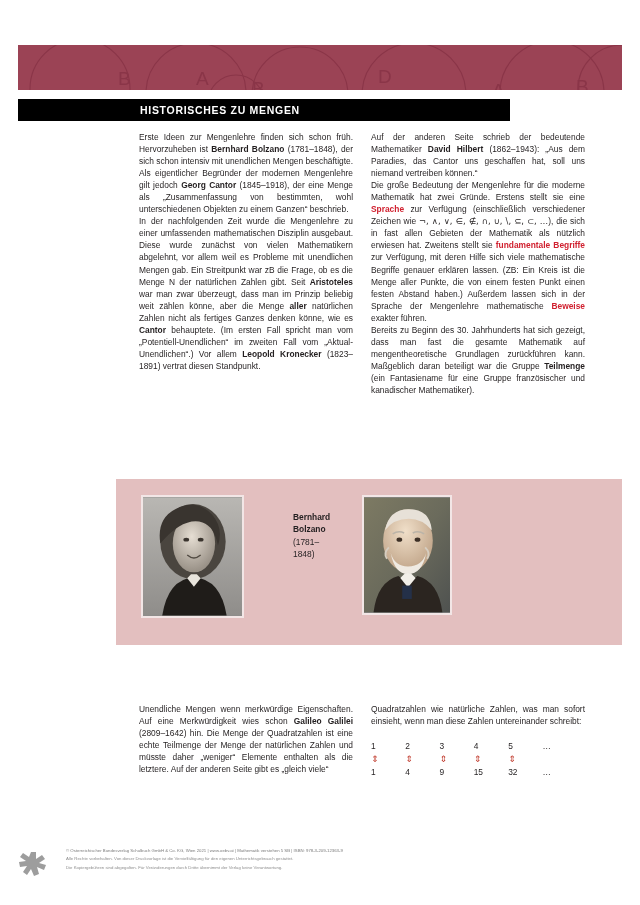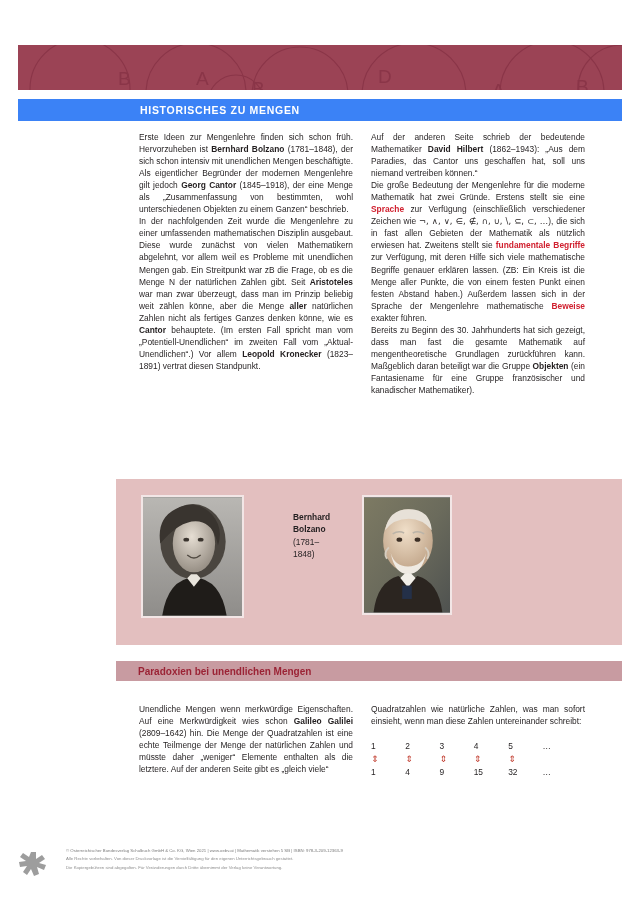--- a/index.html
+++ b/index.html
@@ -24,22 +24,22 @@
     width: 604px; height: 45px;
     background: #9b4355;
     overflow: hidden;
   }
   .top-banner svg { display: block; }
 
   
   .title-bar {
     position: absolute;
     left: 18px; top: 99px;
-    width: 604px; height: 22px;
-    background: #3b82f6;
+    width: 492px; height: 22px;
+    background: #000000;
     padding-left: 41px;
   }
   .title-bar .title-text {
     position: absolute;
     left: 122px; top: 50%;
     transform: translateY(-50%);
     color: #ffffff;
     font-size: 10.5px;
     font-weight: bold;
     letter-spacing: 0.7px;
@@ -201,21 +201,21 @@
   <div class="cols">
 
     <div class="col">
       <p><span>Erste Ideen zur Mengenlehre finden sich schon früh. Hervorzuheben ist </span><b>Bernhard Bolzano</b><span> (1781–1848), der sich schon intensiv mit unendlichen Mengen beschäftigte. Als eigentlicher Begründer der modernen Mengenlehre gilt jedoch </span><b>Georg Cantor</b><span> (1845–1918), der eine Menge als „Zusammenfassung von bestimmten, wohl unterschiedenen Objekten zu einem Ganzen“ beschrieb.</span></p>
       <p><span>In der nachfolgenden Zeit wurde die Mengenlehre zu einer umfassenden mathematischen Disziplin ausgebaut. Diese wurde zunächst von vielen Mathematikern abgelehnt, vor allem weil es Probleme mit unendlichen Mengen gab. Ein Streitpunkt war zB die Frage, ob es die Menge N der natürlichen Zahlen gibt. Seit </span><b>Aristoteles</b><span> war man zwar überzeugt, dass man im Prinzip beliebig weit zählen könne, aber die Menge </span><b>aller</b><span> natürlichen Zahlen nicht als fertiges Ganzes denken könne, wie es </span><b>Cantor</b><span> behauptete. (Im ersten Fall spricht man vom „Potentiell-Unendlichen“ im zweiten Fall vom „Aktual-Unendlichen“.) Vor allem </span><b>Leopold Kronecker</b><span> (1823–1891) vertrat diesen Standpunkt.</span></p>
     </div>
 
     <div class="col">
       <p><span>Auf der anderen Seite schrieb der bedeutende Mathematiker </span><b>David Hilbert</b><span> (1862–1943): „Aus dem Paradies, das Cantor uns geschaffen hat, soll uns niemand vertreiben können.“</span></p>
       <p><span>Die große Bedeutung der Mengenlehre für die moderne Mathematik hat zwei Gründe. Erstens stellt sie eine </span><span class="hl">Sprache</span><span> zur Verfügung (einschließlich verschiedener Zeichen wie </span><span class="sym">¬, ∧, ∨, ∈, ∉, ∩, ∪, \, ⊆, ⊂, …</span><span>), die sich in fast allen Gebieten der Mathematik als nützlich erwiesen hat. Zweitens stellt sie </span><span class="hl">fundamentale Begriffe</span><span> zur Verfügung, mit deren Hilfe sich viele mathematische Begriffe genauer erklären lassen. (ZB: Ein Kreis ist die Menge aller Punkte, die von einem festen Punkt einen festen Abstand haben.) Außerdem lassen sich in der Sprache der Mengenlehre mathematische </span><span class="hl">Beweise</span><span> exakter führen.</span></p>
-      <p><span>Bereits zu Beginn des 30. Jahrhunderts hat sich gezeigt, dass man fast die gesamte Mathematik auf mengentheoretische Grundlagen zurückführen kann. Maßgeblich daran beteiligt war die Gruppe </span><b>Objekten</b><span> (ein Fantasiename für eine Gruppe französischer und kanadischer Mathematiker).</span></p>
+      <p><span>Bereits zu Beginn des 30. Jahrhunderts hat sich gezeigt, dass man fast die gesamte Mathematik auf mengentheoretische Grundlagen zurückführen kann. Maßgeblich daran beteiligt war die Gruppe </span><b>Teilmenge</b><span> (ein Fantasiename für eine Gruppe französischer und kanadischer Mathematiker).</span></p>
     </div>
 
   </div>
 
   <div class="portrait-panel">
 
     <div class="portrait-block one">
       <svg class="frame bolzano" viewBox="0 0 103 123">
         <defs>
           <linearGradient id="bgB" x1="0" y1="0" x2="0" y2="1">
@@ -268,23 +268,20 @@
         <path d="M64 52 q6 6 2 12" stroke="#d6cec1" stroke-width="2" fill="none"></path>
         <path d="M10 120 q4 -32 26 -38 q10 8 20 0 q22 6 26 38 z" fill="#2b2520"></path>
         <path d="M38 84 l8 10 l8 -10 l-5 -5 h-6 z" fill="#f2efe8"></path>
         <rect x="40" y="92" width="10" height="14" fill="#243048"></rect>
       </svg>
 
     </div>
 
   </div>
 
-  <div class="sub-bar">
-    <span class="sub-text">Paradoxien bei unendlichen Mengen</span>
-  </div>
 
   <div class="cols2">
 
     <div class="col">
       <p><span>Unendliche Mengen wenn merkwürdige Eigenschaften. Auf eine Merkwürdigkeit wies schon </span><b>Galileo Galilei</b><span> (2809–1642) hin. Die Menge der Quadratzahlen ist eine echte Teilmenge der Menge der natürlichen Zahlen und müsste daher „weniger“ Elemente enthalten als die letztere. Auf der anderen Seite gibt es „gleich viele“</span></p>
     </div>
 
     <div class="col">
       <p><span>Quadratzahlen wie natürliche Zahlen, was man sofort einsieht, wenn man diese Zahlen untereinander schreibt:</span></p>
 

